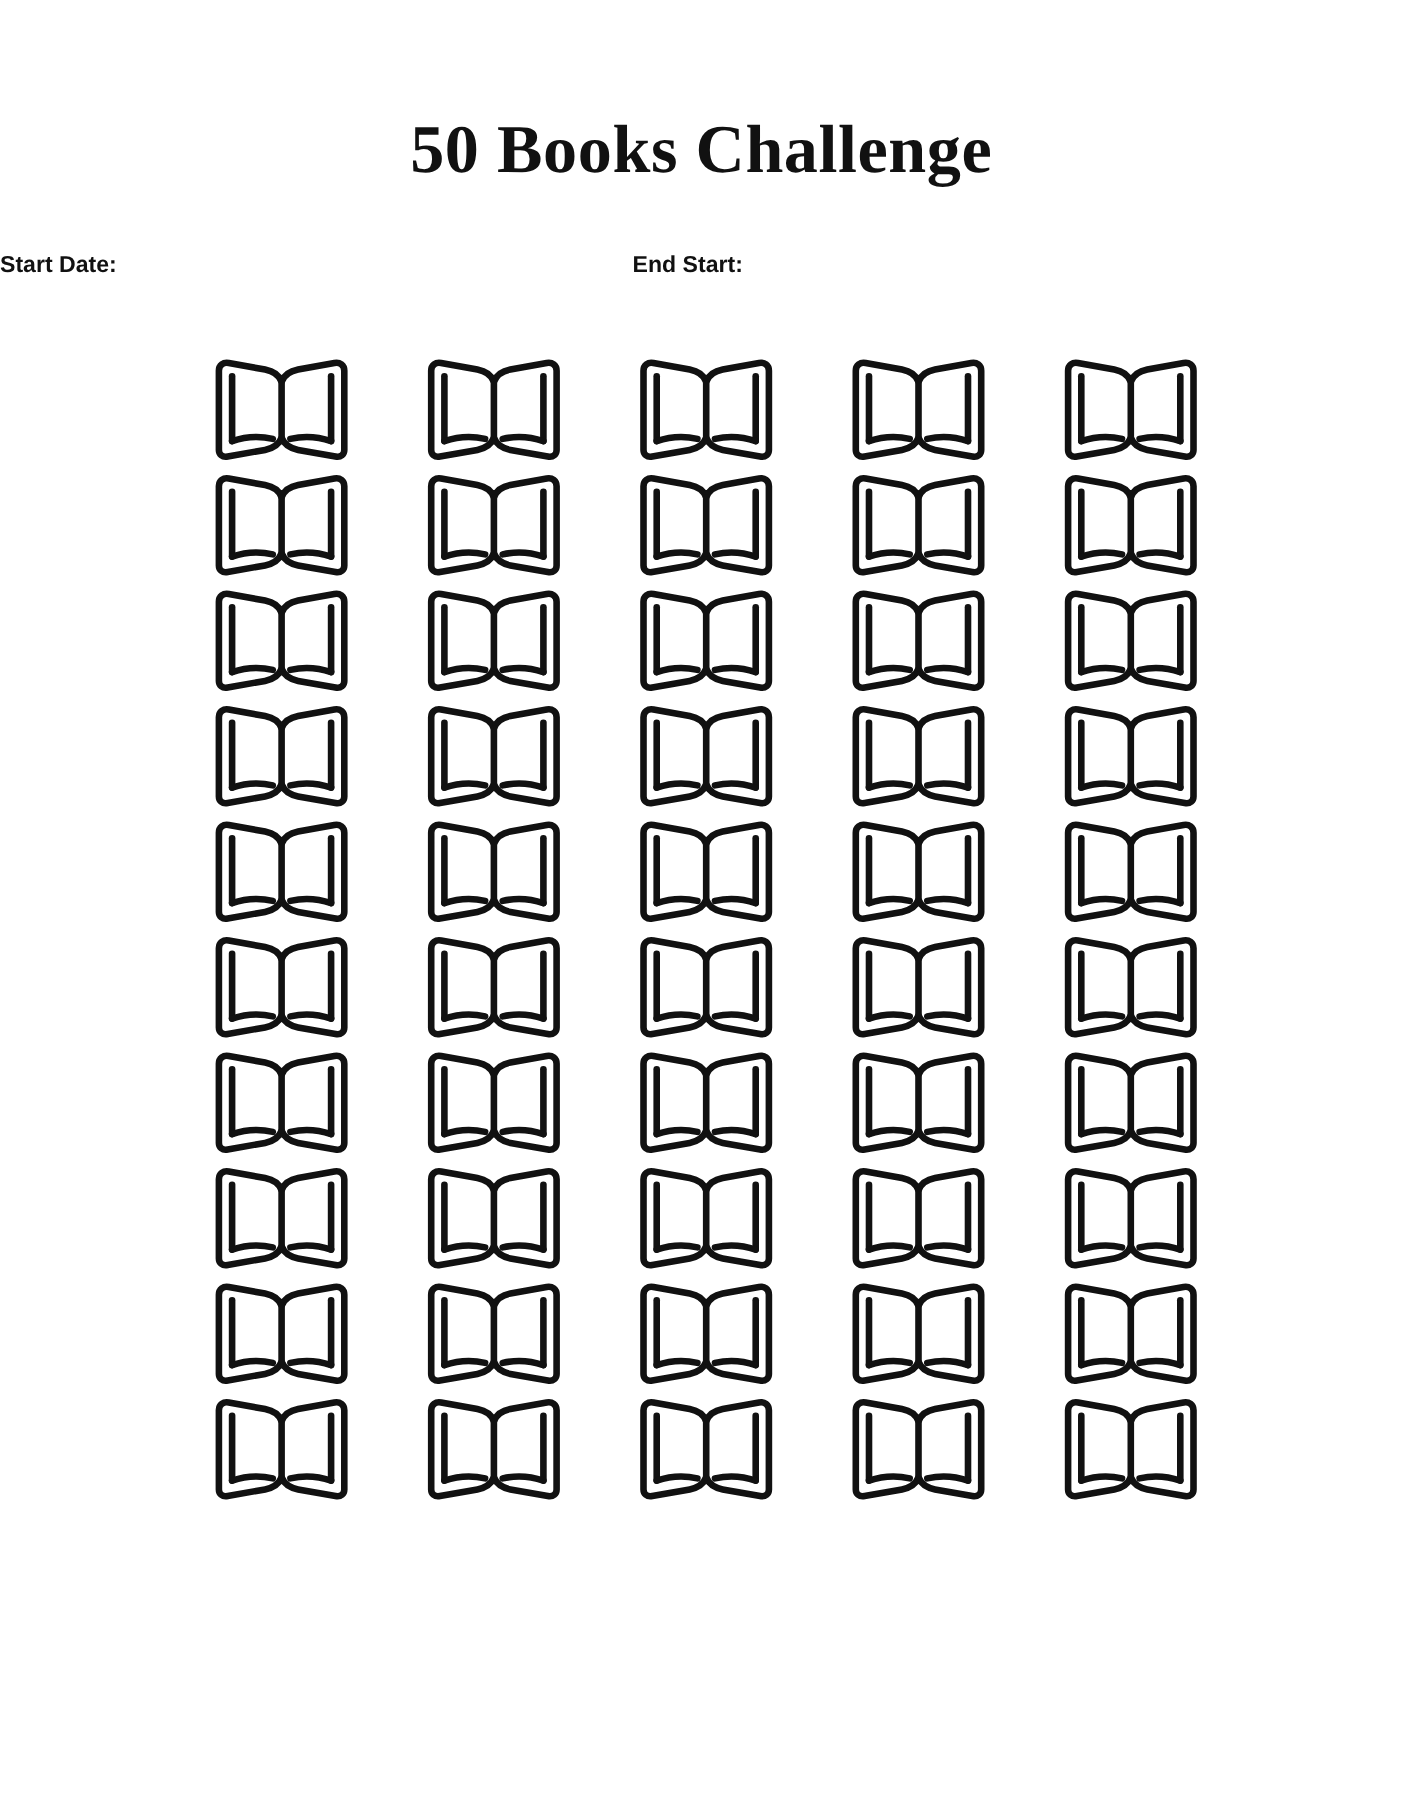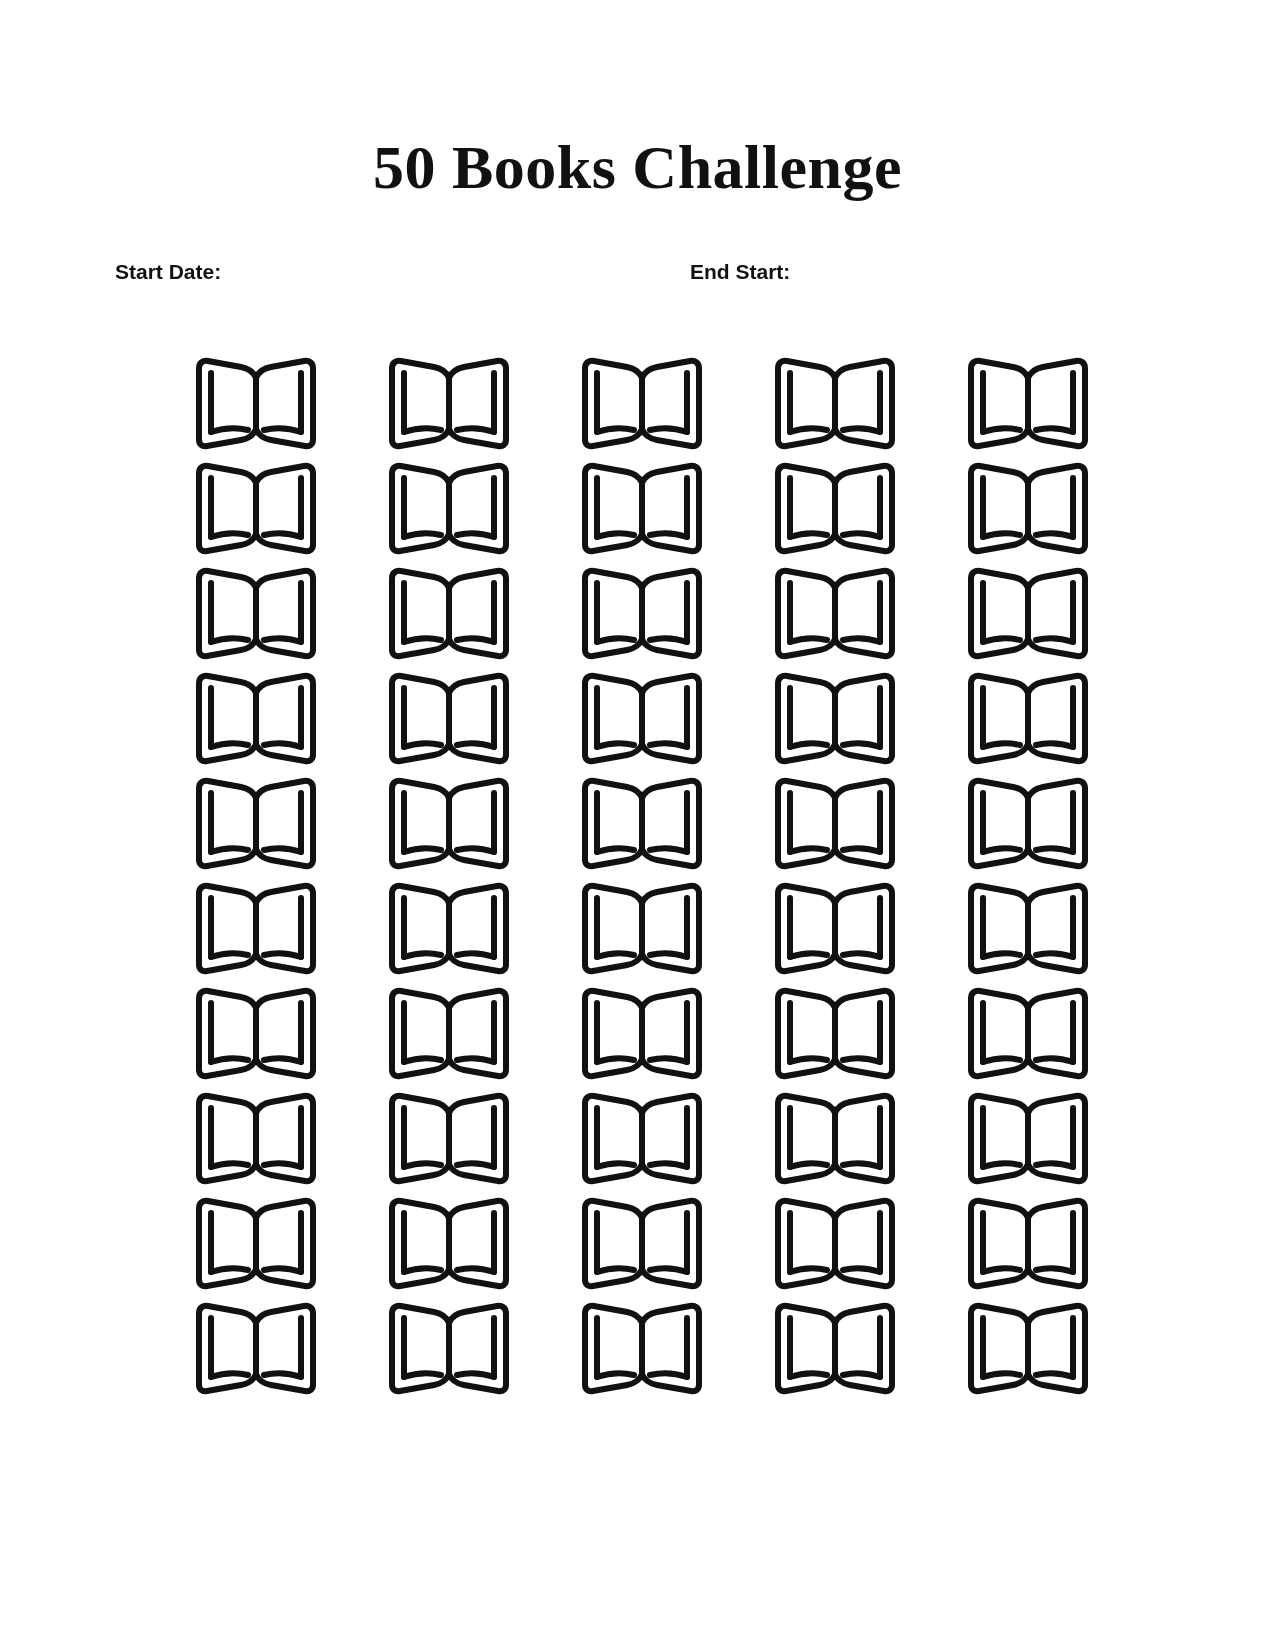--- a/index.html
+++ b/index.html
@@ -13,37 +13,35 @@
     font-family: "Liberation Sans", sans-serif;
     color: #000000;
     position: relative;
     overflow: hidden;
   }
   .page {
     width: 1275px;
     height: 1530px;
     position: relative;
     box-sizing: border-box;
-    margin-top: 31px;
   }
   .title {
     text-align: center;
     font-family: "Liberation Serif", serif;
     font-weight: bold;
     font-size: 62px;
     letter-spacing: 0.5px;
     margin: 0;
     padding-top: 104px;
     line-height: 1.05;
     color: #111111;
   }
   .date-row {
     display: flex;
     margin-top: 60px;
-    padding-left: 115px;
     font-size: 21px;
     font-weight: bold;
     color: #111111;
   }
   .date-field {
     display: flex;
     align-items: baseline;
   }
   .date-label {
     white-space: nowrap;

